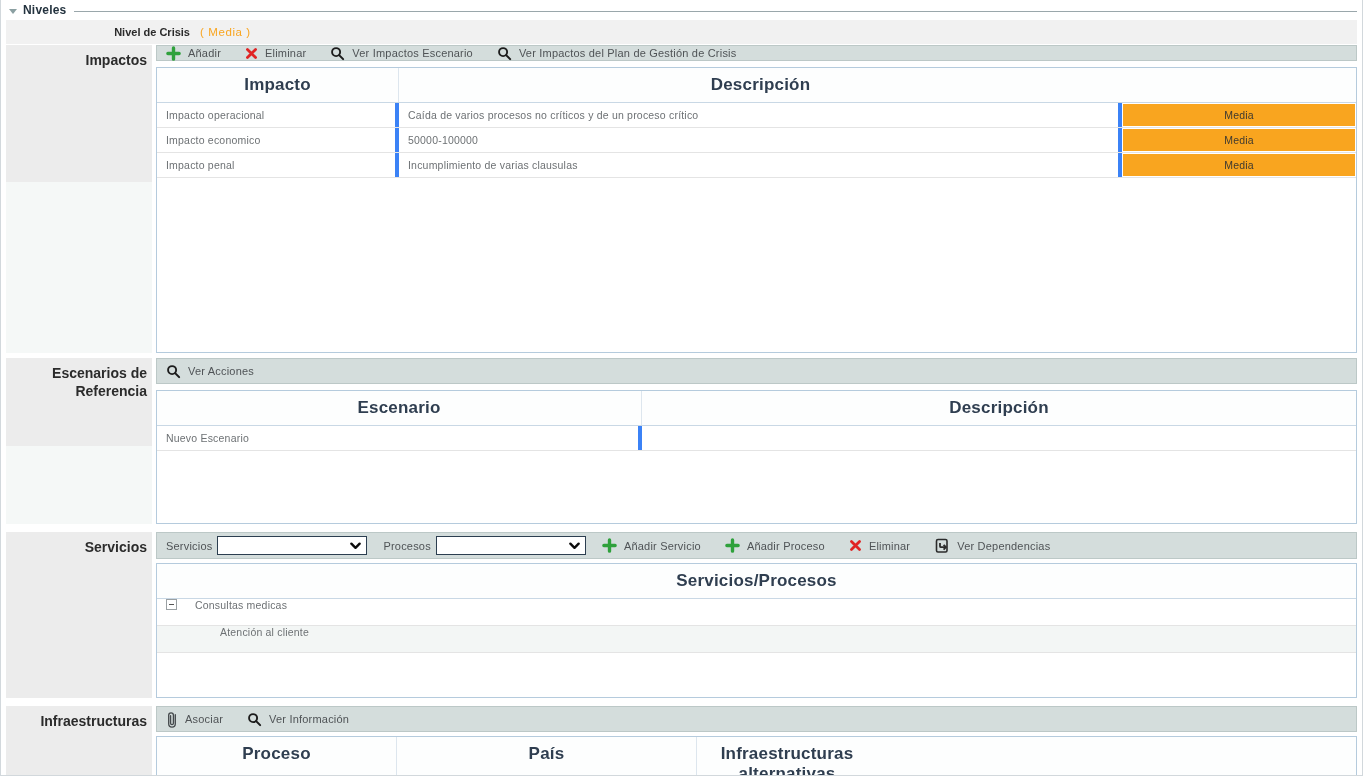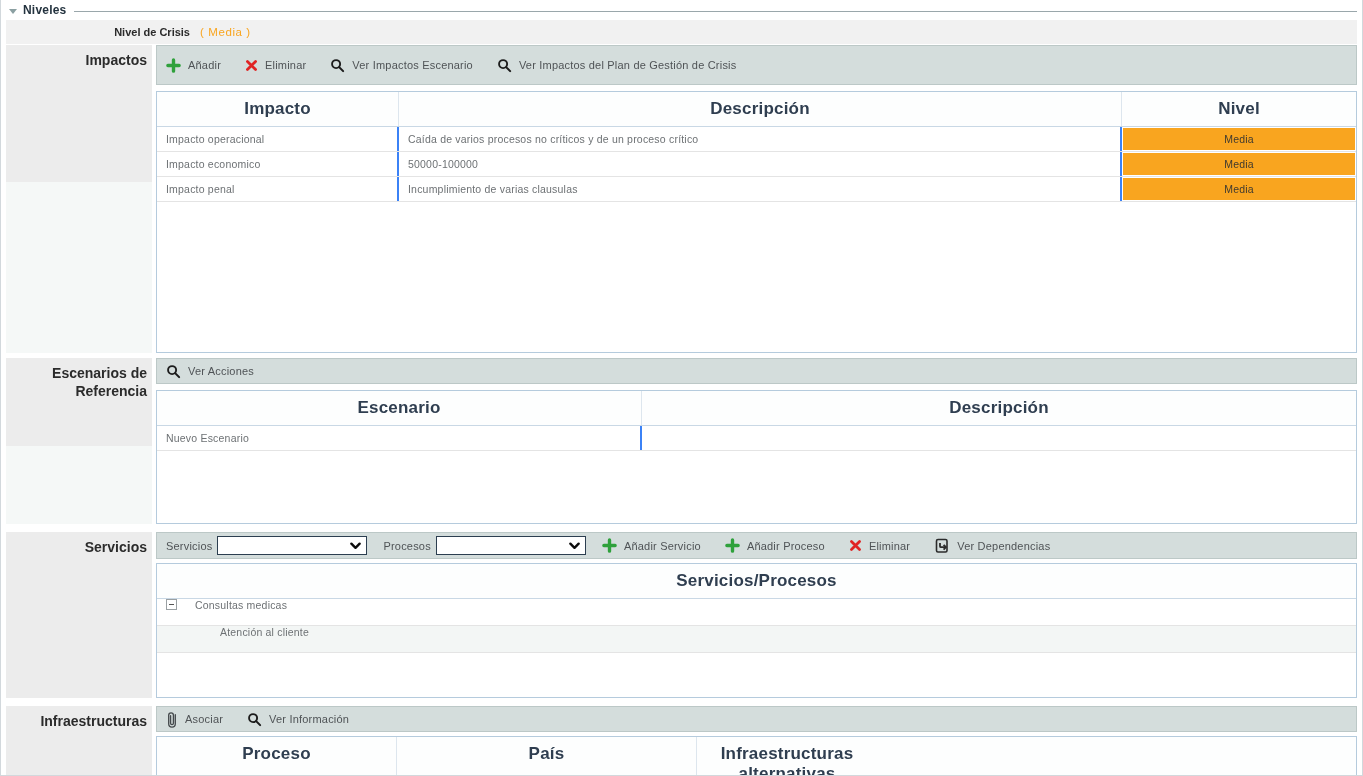--- a/index.html
+++ b/index.html
@@ -43,21 +43,21 @@
   .select .sel-val { flex:1; font-size:10.5px; color:#333; }
 
   
   .table { border:1px solid #b5cbdd; background:#fff; display:flex; flex-direction:column;
            flex:none; overflow:hidden; }
   .thead { display:grid; border-bottom:1px solid #c9d8e5; background:#fdfefe; flex:none; }
   .th { font-size:17px; font-weight:bold; color:#2f3e50; text-align:center; padding:7px 4px;
         border-right:1px solid #dde6ee; letter-spacing:.2px; }
   .th:last-child { border-right:none; }
   .trow { display:grid; border-bottom:1px solid #e4e4e4; background:#fff; cursor:pointer; }
-  .td { font-size:10.5px; color:#6d7174; padding:6px 9px; border-right:2px solid #3b82f6;
+  .td { font-size:10.5px; color:#6d7174; padding:6px 9px; border-right:4px solid #3b82f6;
         white-space:nowrap; overflow:hidden; letter-spacing:.2px; }
   .td:last-child { border-right:none;text-align:center; }
   .tfill { flex:1; background:#fff; }
 
   .imp-grid { grid-template-columns:242px 723px 1fr; }
   .esc-grid { grid-template-columns:485px 1fr; }
   .srv-grid { grid-template-columns:1fr; }
   .inf-grid { grid-template-columns:240px 300px 180px 1fr; }
 
   .nivel-td { padding:1px; display:flex; }
@@ -89,21 +89,21 @@
     <span class="crisis-lbl">Nivel de Crisis</span>
     <span class="crisis-val" style="color: rgb(249, 165, 31);">( Media )</span>
   </div>
 
   <div class="section" style="height:308px">
     <div class="label-col">
       <div class="label-fill" style="height:137px">Impactos</div>
     </div>
     <div class="gutter"></div>
     <div class="content">
-      <div class="toolbar" style="height:40px">
+      <div class="toolbar" style="height:16px">
         <button class="tbtn">
           <svg width="15" height="15" viewBox="0 0 16 16">
               <path d="M8 2v12M2 8h12" stroke="#2FA13C" stroke-width="3.6" stroke-linecap="round"></path>
             </svg>
           <span>Añadir</span>
         </button>
         <button class="tbtn">
           <svg width="13" height="13" viewBox="0 0 16 16">
               <path d="M3 3l10 10M13 3L3 13" stroke="#E02424" stroke-width="3.4" stroke-linecap="round"></path>
             </svg>
@@ -122,21 +122,20 @@
               <path d="M10 10l4 4" stroke="#1c1c1c" stroke-width="2.2" stroke-linecap="round"></path>
             </svg>
           <span>Ver Impactos del Plan de Gestión de Crisis</span>
         </button>
       </div>
       <div class="vgap" style="height:6px"></div>
       <div class="table" style="flex:1">
         <div class="thead imp-grid">
           <div class="th">Impacto</div>
           <div class="th">Descripción</div>
-          <div class="th">Nivel</div>
         </div>
         <div class="trow imp-grid">
           <div class="td">Impacto operacional</div>
           <div class="td">Caída de varios procesos no críticos y de un proceso crítico</div>
           <div class="td nivel-td">
               <span class="nivel-badge" style="background: rgb(249, 165, 31);">Media</span>
             </div>
         </div>
         <div class="trow imp-grid">
           <div class="td">Impacto economico</div>

